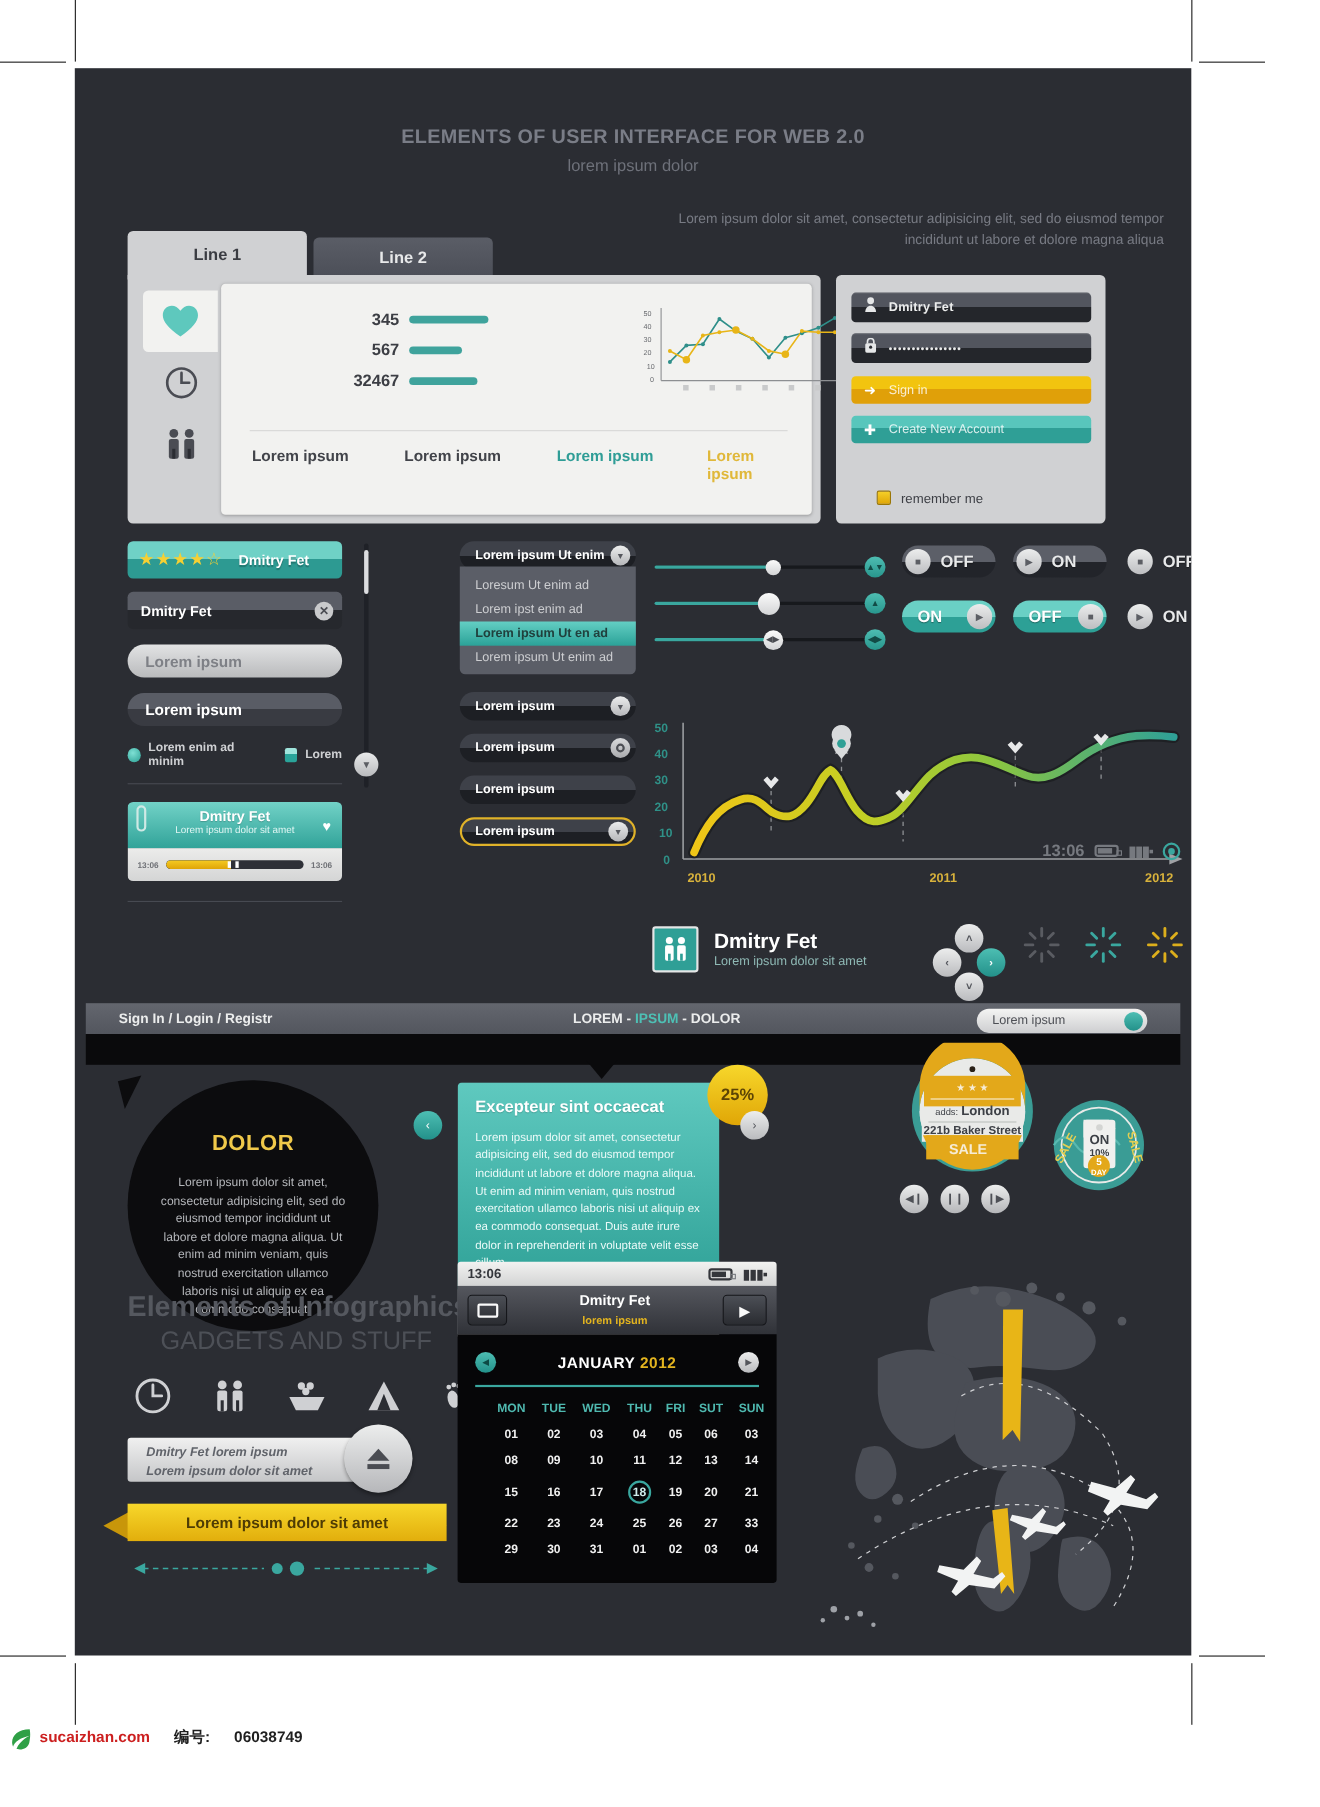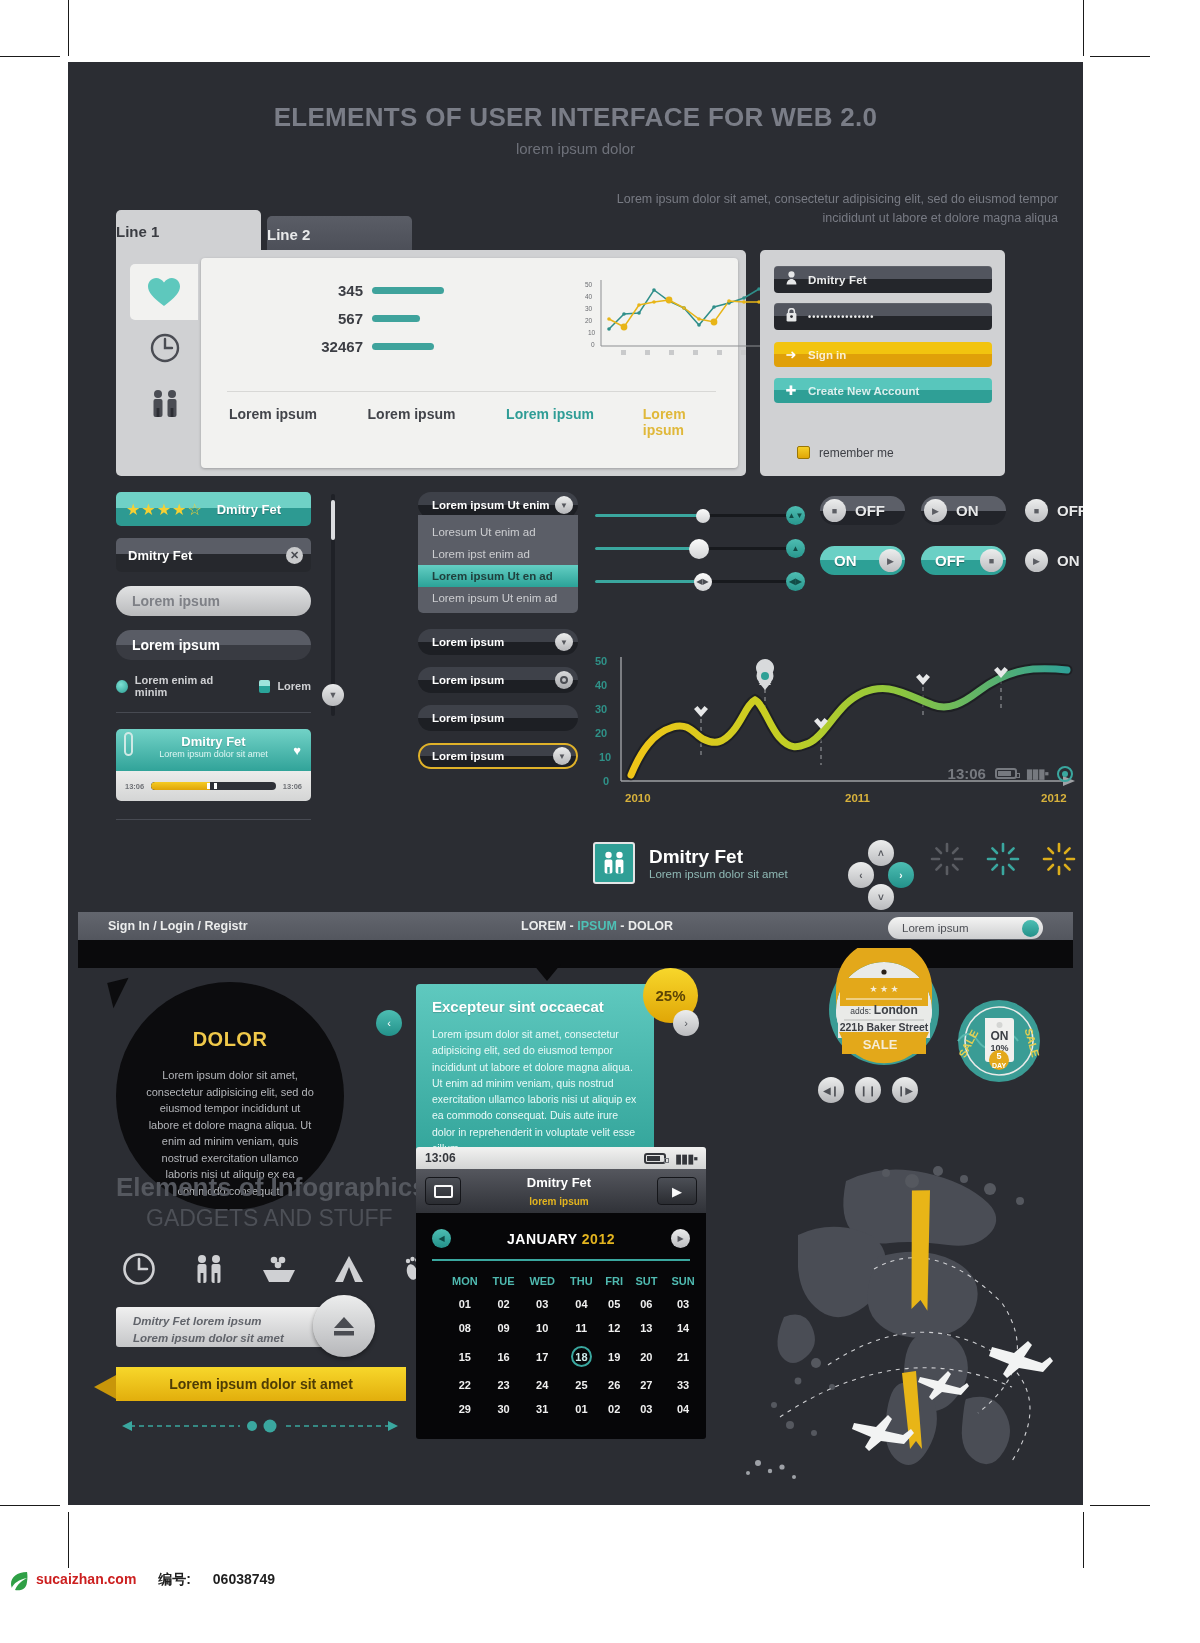--- a/index.html
+++ b/index.html
@@ -7,30 +7,30 @@
     width:1200px; height:1643px; background:#fff;
     font-family:"Liberation Sans", sans-serif; overflow:hidden; position:relative;
   }
   
   .crop { position:absolute; background:#1a1a1a; }
   .stage {
     position:absolute; left:68px; top:62px; width:1015px; height:1443px;
     background:#2b2d33; overflow:hidden;
   }
   
-  .hdr-title { text-align:center; color:#7a7d87; font-size:26px; font-weight:bold;
-     letter-spacing:.3px; margin-top:40px; }
+  .hdr-title { text-align:center; color:#7a7d87; font-size:18px; font-weight:bold;
+     letter-spacing:.3px; margin-top:52px; }
   .hdr-sub { text-align:center; color:#6e717a; font-size:15px; margin-top:7px; }
   .hdr-lede { position:absolute; right:25px; top:128px; width:480px; text-align:right;
      color:#787b84; font-size:12.5px; line-height:1.55; }
 
   
   .tabs { position:absolute; left:48px; top:148px; }
-  .tab { display:inline-block; width:145px; height:38px; line-height:38px;
-     text-align:left; font-size:15px; font-weight:bold; border-radius:5px 5px 0 0;
+  .tab { display:inline-block; width:163px; height:38px; line-height:38px;
+     text-align:center; font-size:15px; font-weight:bold; border-radius:5px 5px 0 0;
      vertical-align:bottom; }
   .tab.active { background:#d0d1d3; color:#3a3c42; height:44px; line-height:44px; }
   .tab.inactive { background:linear-gradient(#5a5d66,#4b4e57); color:#e8e9ea;
      margin-left:6px; }
   .panel-main { position:absolute; left:48px; top:188px; width:630px; height:226px;
      background:#d0d1d3; border-radius:0 5px 5px 5px; }
   .panel-inner { position:absolute; left:85px; top:8px; width:537px; height:210px;
      background:#f2f2f0; border-radius:4px; box-shadow:0 1px 3px rgba(0,0,0,.25); }
   .side-icons { position:absolute; left:18px; top:14px; width:62px; }
   .side-icons > div { height:56px; display:flex; align-items:center; justify-content:center; }
@@ -55,21 +55,21 @@
   .fld { position:absolute; left:14px; width:218px; height:27px; border-radius:4px;
      background:linear-gradient(#52555e 0 48%, #24262b 48% 100%);
      display:flex; align-items:center; box-shadow:inset 0 1px 0 rgba(255,255,255,.08); }
   .fld .ico { width:34px; text-align:center; color:#e6e7e8; }
   .fld .val { color:#eceded; font-size:11.5px; font-weight:bold; letter-spacing:.2px; }
   .btn-l { position:absolute; left:14px; width:218px; height:25px; border-radius:4px;
      display:flex; align-items:center; }
   .btn-y { background:linear-gradient(#f2c40f 0 46%, #e0a009 46% 100%); }
   .btn-t { background:linear-gradient(#58c6bc 0 46%, #2f9f96 46% 100%); }
   .btn-l .ico { width:34px; text-align:center; color:#fff; font-size:13px; }
-  .btn-l .lbl { color:#fff; font-size:11.5px; font-weight:bold; opacity:.82; }
+  .btn-l .lbl { color:#fff; font-size:11.5px; font-weight:normal; opacity:.82; }
   .remember { position:absolute; left:28px; top:196px; display:flex; align-items:flex-start; }
   .chk { width:13px; height:13px; background:linear-gradient(#f5cf28,#e0a606);
      border:1px solid #9a7605; border-radius:2px; }
   .remember span { margin-left:9px; font-size:12px; color:#3d3f45; }
 
   
   .col-l { position:absolute; left:48px; top:430px; width:195px; }
   .rating { height:34px; border-radius:5px;
      background:linear-gradient(#6fd1c6 0 48%, #2d9a92 48% 100%);
      display:flex; align-items:center; padding:0 10px; }

